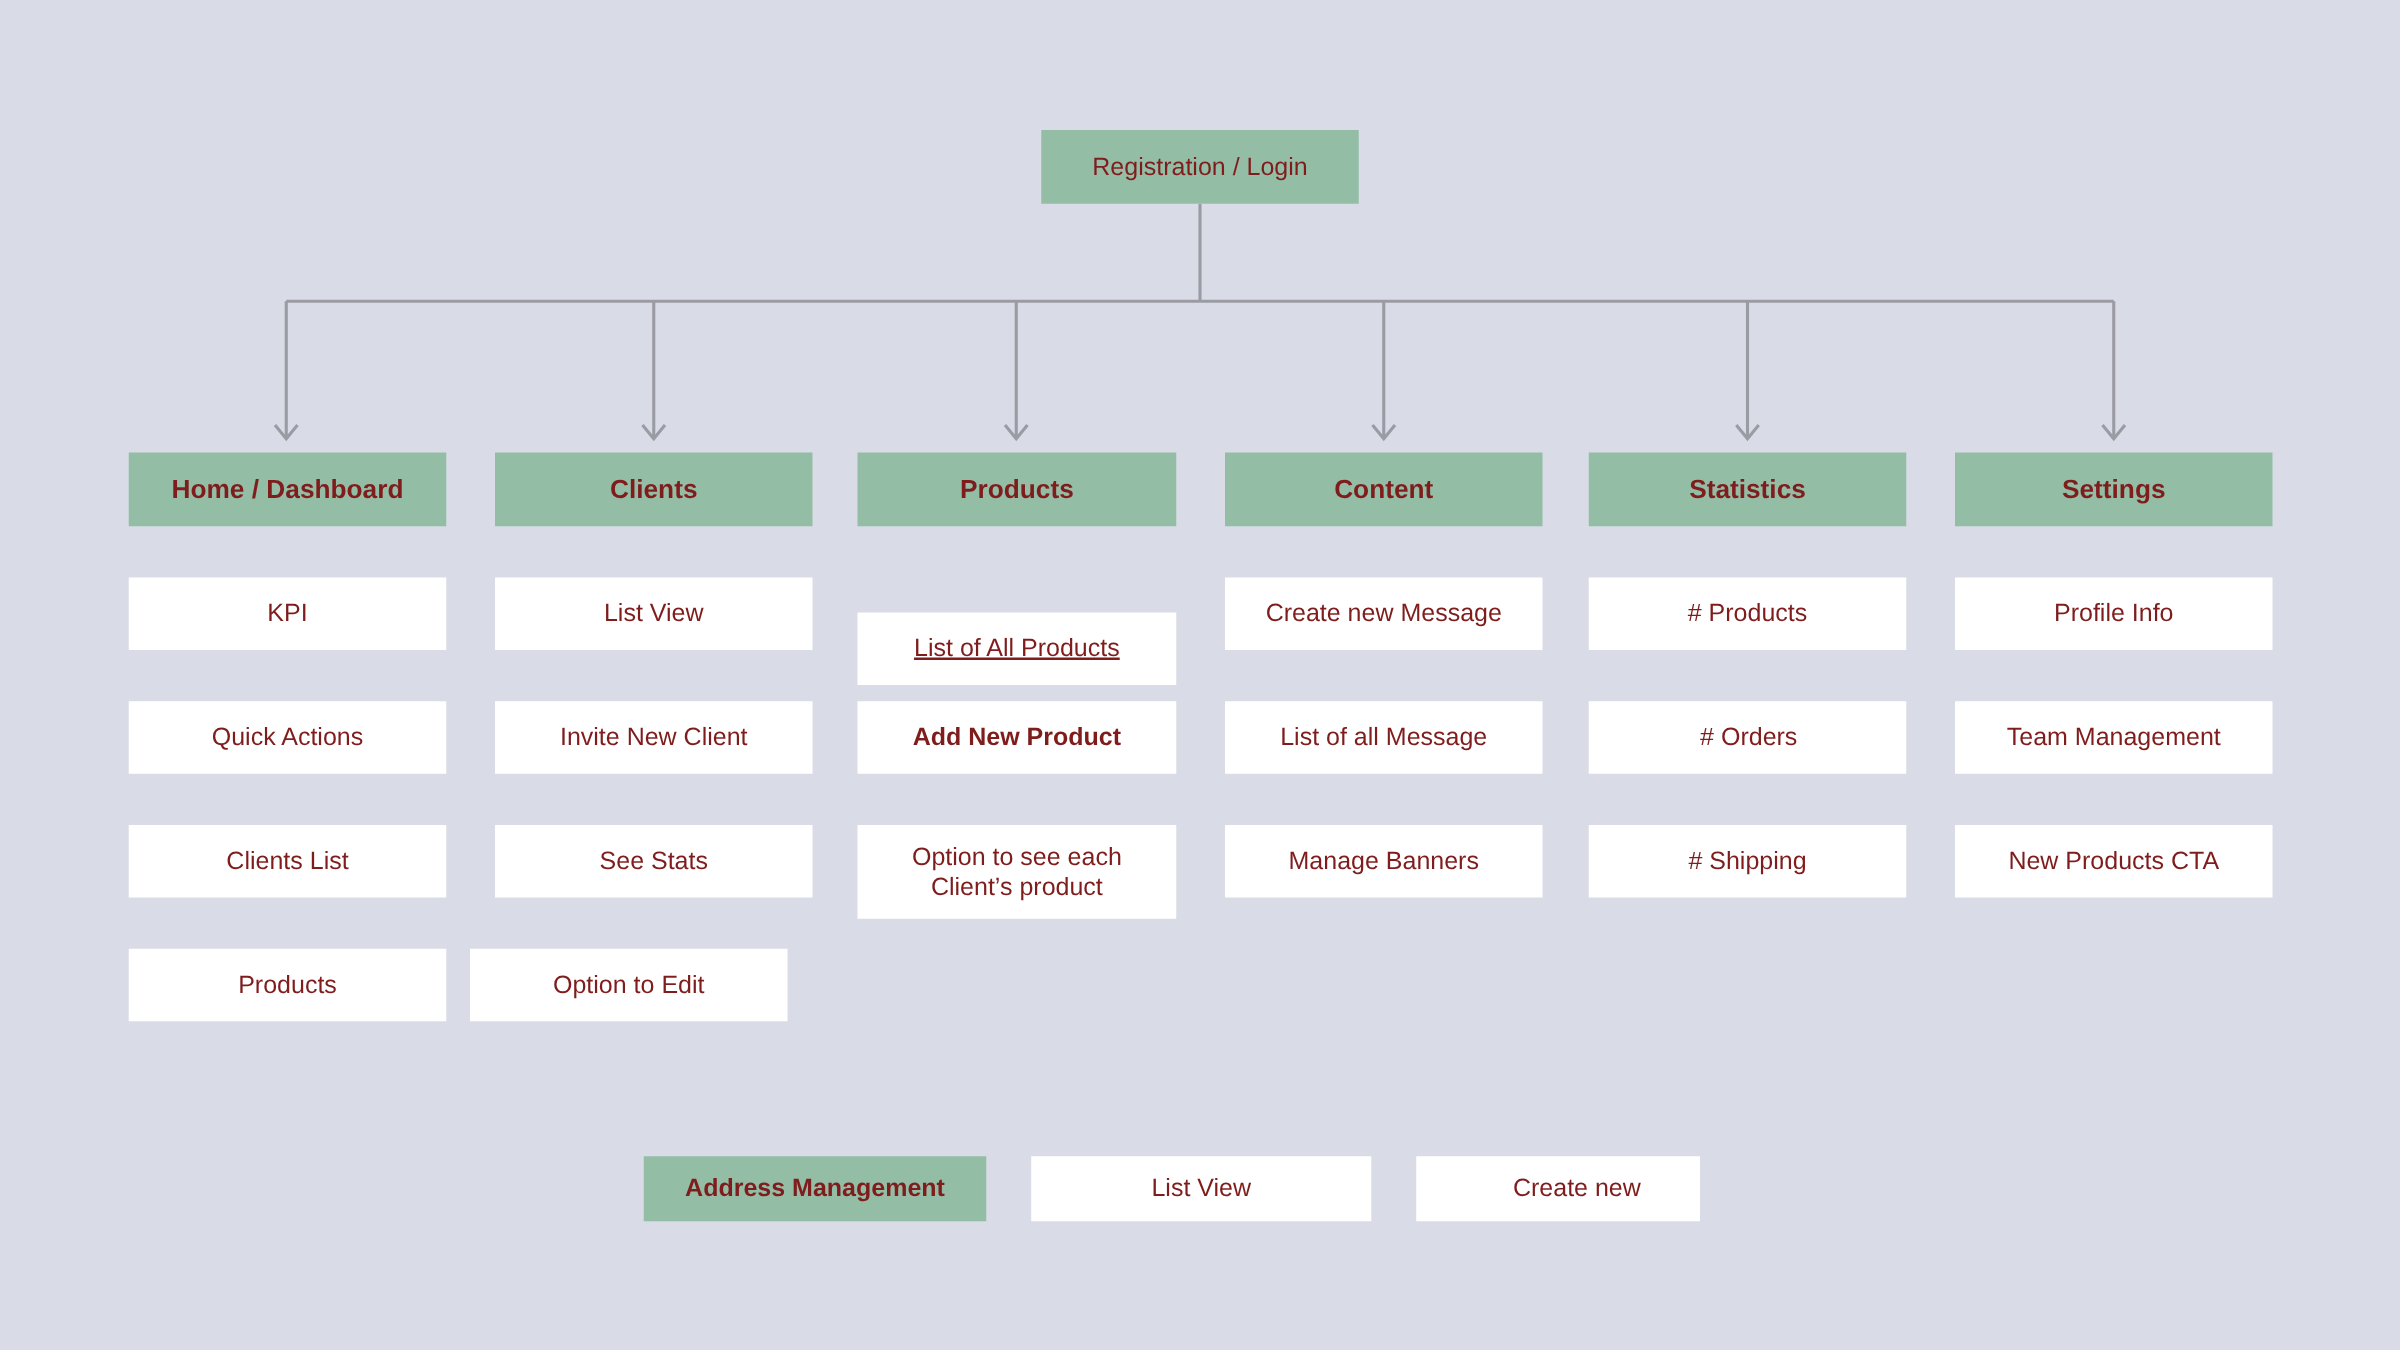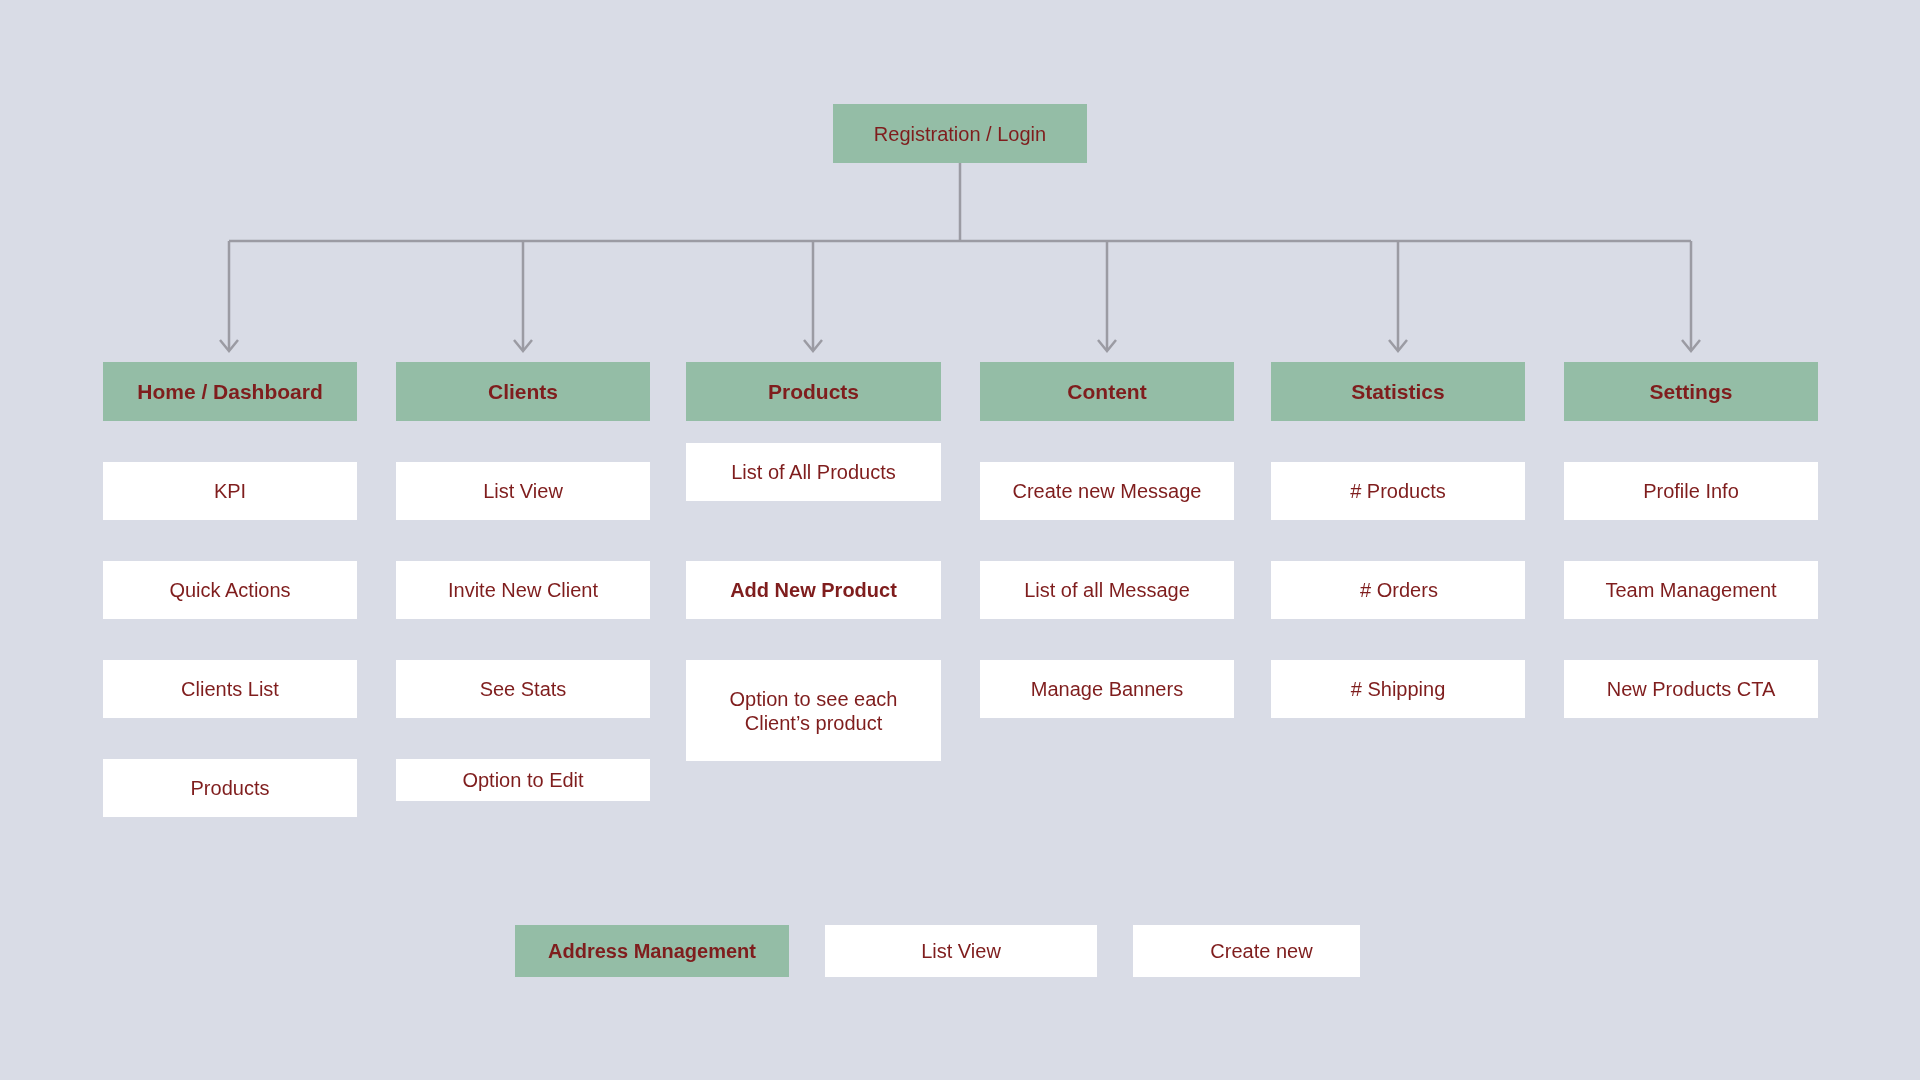--- a/index.html
+++ b/index.html
@@ -78,26 +78,26 @@
   <div class="node green bold" style="left:103px; top:362px; width:254px; height:59px;">Home / Dashboard</div>
   <div class="node white" style="left:103px; top:462px; width:254px; height:58px;">KPI</div>
   <div class="node white" style="left:103px; top:561px; width:254px; height:58px;">Quick Actions</div>
   <div class="node white" style="left:103px; top:660px; width:254px; height:58px;">Clients List</div>
   <div class="node white" style="left:103px; top:759px; width:254px; height:58px;">Products</div>
 
   <div class="node green bold" style="left:396px; top:362px; width:254px; height:59px;">Clients</div>
   <div class="node white" style="left:396px; top:462px; width:254px; height:58px;">List View</div>
   <div class="node white" style="left:396px; top:561px; width:254px; height:58px;">Invite New Client</div>
   <div class="node white" style="left:396px; top:660px; width:254px; height:58px;">See Stats</div>
-  <div class="node white" style="left:396px; top:759px; width:254px; height:42px;">Option to Edit</div>
+  <div class="node white" style="left:376px; top:759px; width:254px; height:58px;">Option to Edit</div>
 
   <div class="node green bold" style="left:686px; top:362px; width:255px; height:59px;">Products</div>
-  <div class="node white" style="left:686px; top:443px; width:255px; height:58px;">List of All Products</div>
+  <div class="node white" style="left:686px; top:490px; width:255px; height:58px;text-decoration:underline;">List of All Products</div>
   <div class="node white" style="left:686px; top:561px; width:255px; height:58px;font-weight:bold;">Add New Product</div>
-  <div class="node white" style="left:686px; top:660px; width:255px; height:101px;">Option to see each Client’s product</div>
+  <div class="node white" style="left:686px; top:660px; width:255px; height:75px;">Option to see each Client’s product</div>
 
   <div class="node green bold" style="left:980px; top:362px; width:254px; height:59px;">Content</div>
   <div class="node white" style="left:980px; top:462px; width:254px; height:58px;">Create new Message</div>
   <div class="node white" style="left:980px; top:561px; width:254px; height:58px;">List of all Message</div>
   <div class="node white" style="left:980px; top:660px; width:254px; height:58px;">Manage Banners</div>
 
   <div class="node green bold" style="left:1271px; top:362px; width:254px; height:59px;">Statistics</div>
   <div class="node white" style="left:1271px; top:462px; width:254px; height:58px;"># Products</div>
   <div class="node white" style="left:1271px; top:561px; width:254px; height:58px;padding-left:12px;"># Orders</div>
   <div class="node white" style="left:1271px; top:660px; width:254px; height:58px;"># Shipping</div>

